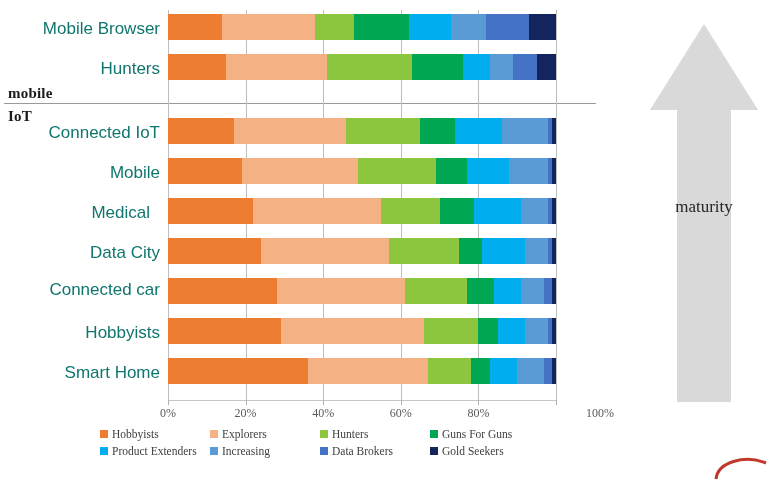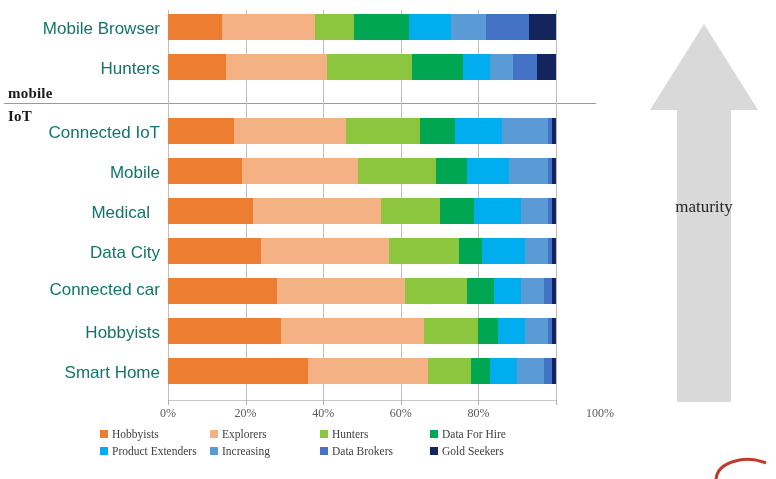--- a/index.html
+++ b/index.html
@@ -205,21 +205,21 @@
       <div class="legend-item">
         <span class="legend-sw" style="background: rgb(244, 177, 131);"></span>
         <span class="legend-tx">Explorers</span>
       </div>
       <div class="legend-item">
         <span class="legend-sw" style="background: rgb(140, 198, 62);"></span>
         <span class="legend-tx">Hunters</span>
       </div>
       <div class="legend-item">
         <span class="legend-sw" style="background: rgb(0, 166, 81);"></span>
-        <span class="legend-tx">Data For Hire</span>
+        <span class="legend-tx">Guns For Guns</span>
       </div>
       <div class="legend-item">
         <span class="legend-sw" style="background: rgb(0, 174, 239);"></span>
         <span class="legend-tx">Product Extenders</span>
       </div>
       <div class="legend-item">
         <span class="legend-sw" style="background: rgb(91, 155, 213);"></span>
         <span class="legend-tx">Increasing</span>
       </div>
       <div class="legend-item">

